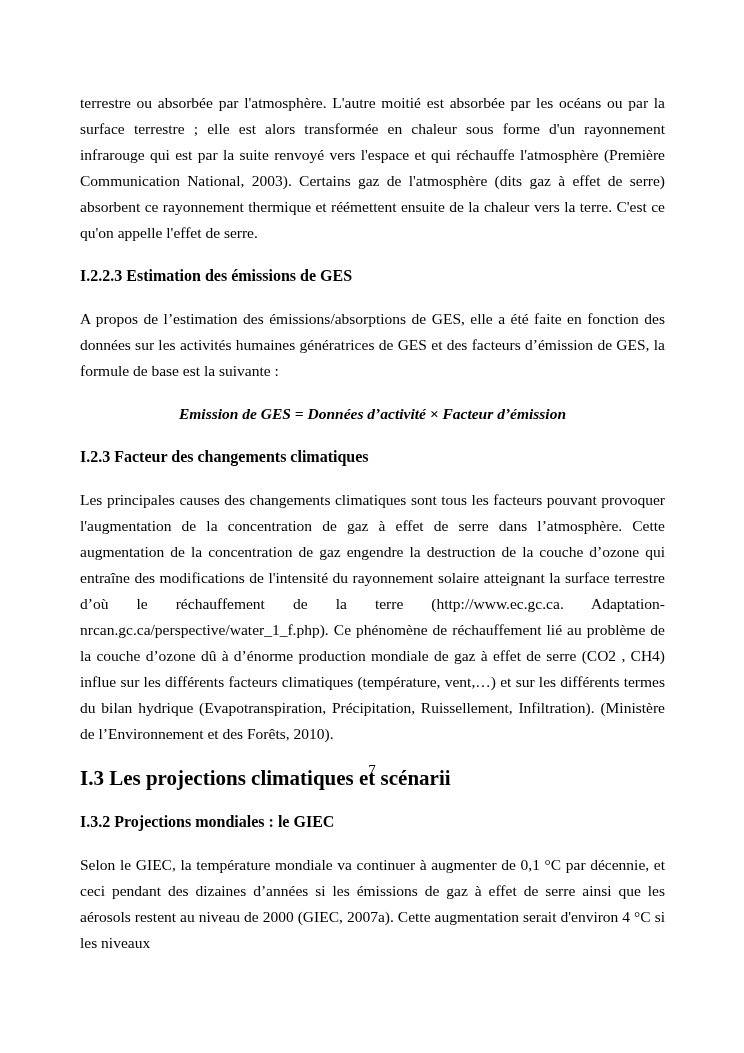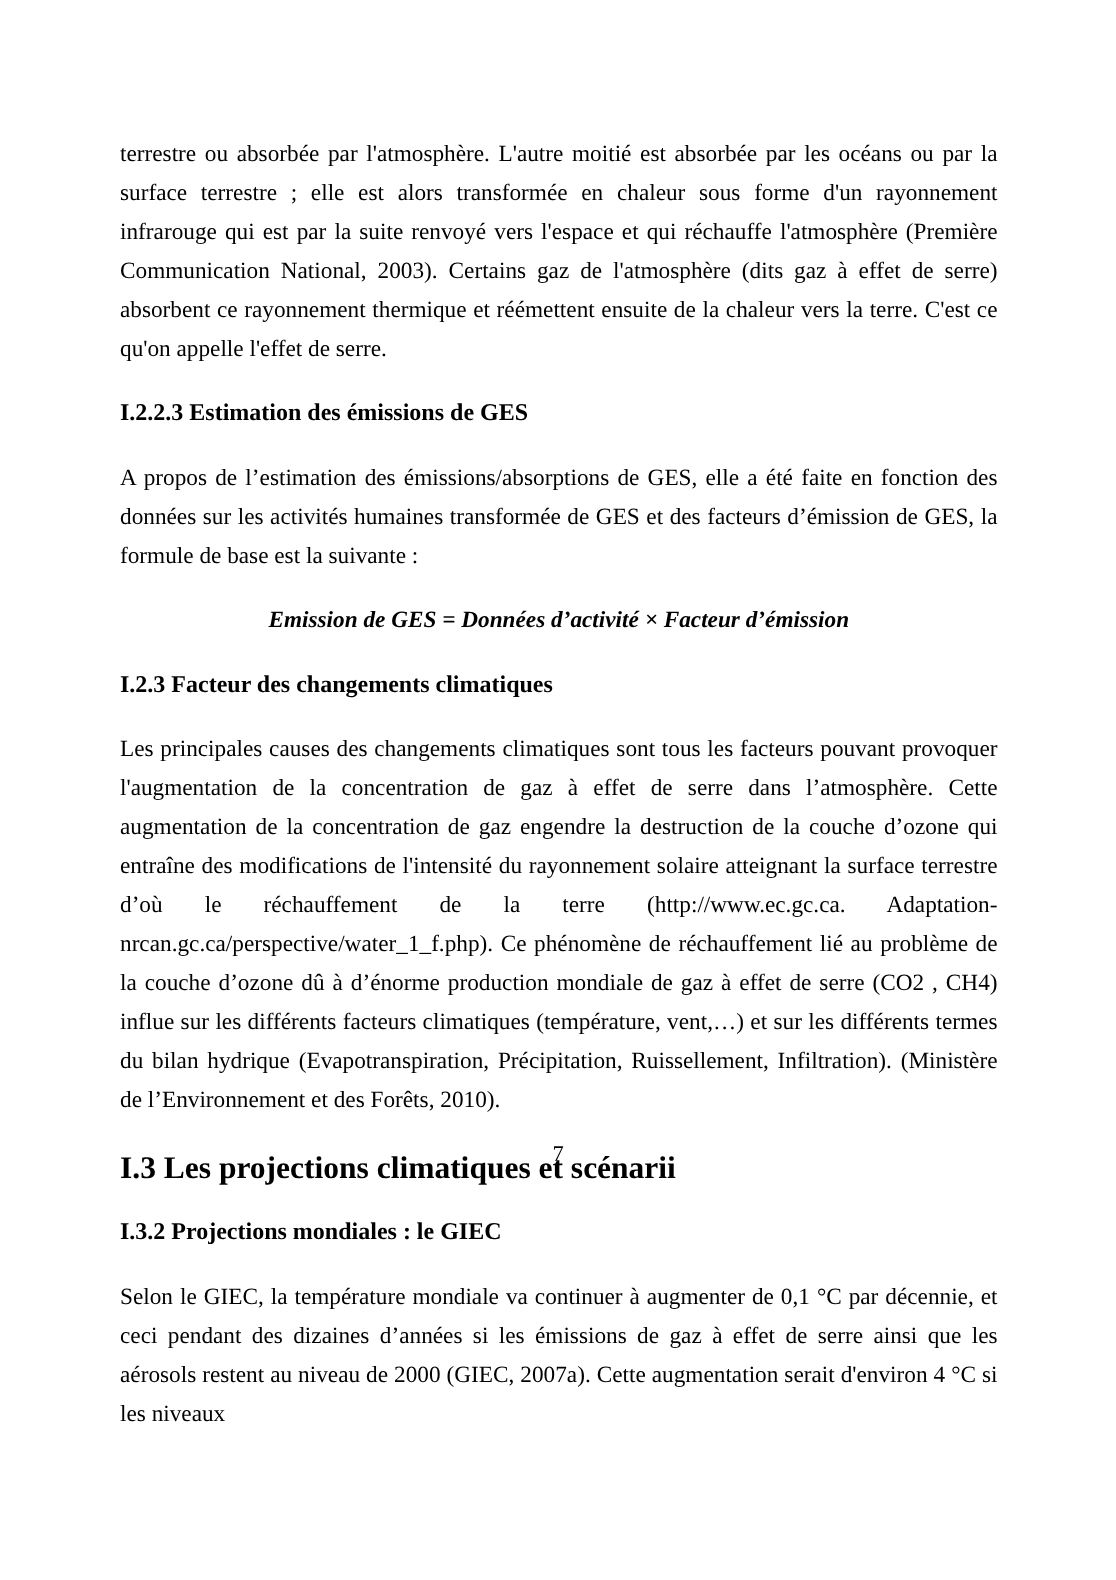--- a/index.html
+++ b/index.html
@@ -59,21 +59,21 @@
 </style>
 </head>
 <body>
 
 <div class="page">
 
   <p class="body-text">terrestre ou absorbée par l'atmosphère. L'autre moitié est absorbée par les océans ou par la surface terrestre ; elle est alors transformée en chaleur sous forme d'un rayonnement infrarouge qui est par la suite renvoyé vers l'espace et qui réchauffe l'atmosphère (Première Communication National, 2003). Certains gaz de l'atmosphère (dits gaz à effet de serre) absorbent ce rayonnement thermique et réémettent ensuite de la chaleur vers la terre. C'est ce qu'on appelle l'effet de serre.</p>
 
   <h3 class="sub-heading">I.2.2.3 Estimation des émissions de GES</h3>
 
-  <p class="body-text">A propos de l’estimation des émissions/absorptions de GES, elle a été faite en fonction des données sur les activités humaines transformée de GES et des facteurs d’émission de GES, la formule de base est la suivante :</p>
+  <p class="body-text">A propos de l’estimation des émissions/absorptions de GES, elle a été faite en fonction des données sur les activités humaines génératrices de GES et des facteurs d’émission de GES, la formule de base est la suivante :</p>
 
   <p class="formula">Emission de GES = Données d’activité × Facteur d’émission</p>
 
   <h3 class="sub-heading">I.2.3 Facteur des changements climatiques</h3>
 
   <p class="body-text">Les principales causes des changements climatiques sont tous les facteurs pouvant provoquer l'augmentation de la concentration de gaz à effet de serre dans l’atmosphère. Cette augmentation de la concentration de gaz engendre la destruction de la couche d’ozone qui entraîne des modifications de l'intensité du rayonnement solaire atteignant la surface terrestre d’où le réchauffement de la terre (http://www.ec.gc.ca. Adaptation-nrcan.gc.ca/perspective/water_1_f.php). Ce phénomène de réchauffement lié au problème de la couche d’ozone dû à d’énorme production mondiale de gaz à effet de serre (CO2 , CH4) influe sur les différents facteurs climatiques (température, vent,…) et sur les différents termes du bilan hydrique (Evapotranspiration, Précipitation, Ruissellement, Infiltration). (Ministère de l’Environnement et des Forêts, 2010).</p>
 
   <h2 class="section-heading">I.3 Les projections climatiques et scénarii</h2>
 
   <h3 class="sub-heading">I.3.2 Projections mondiales : le GIEC</h3>

